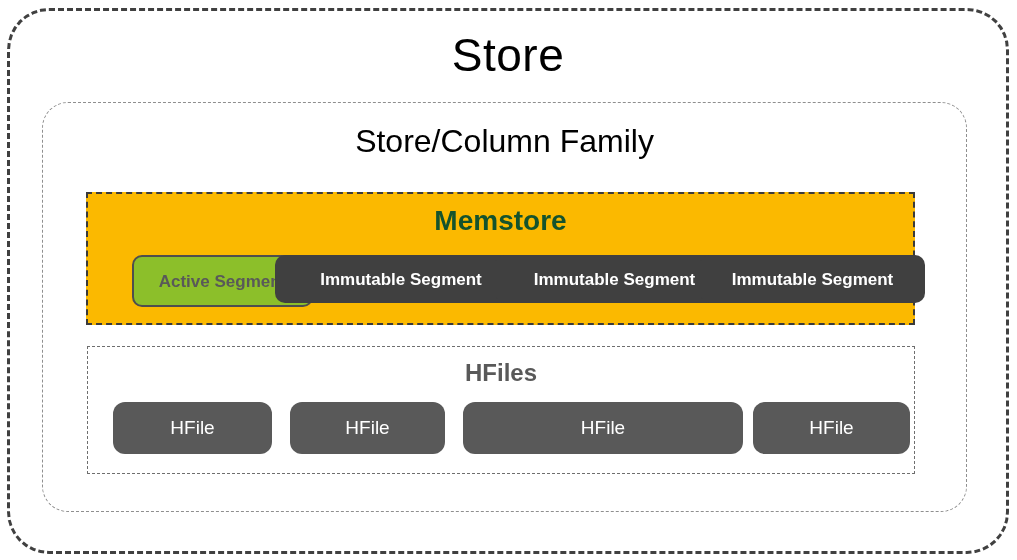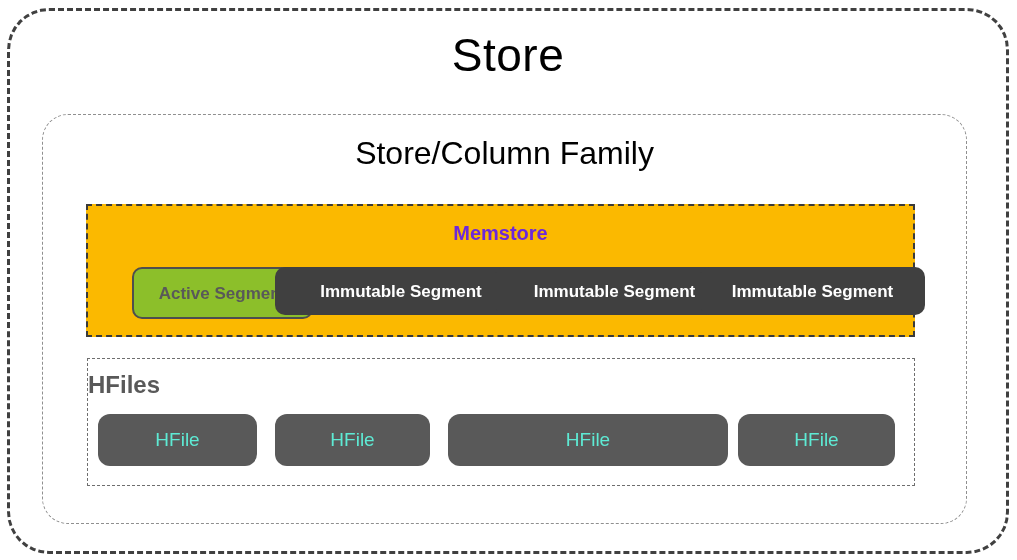--- a/index.html
+++ b/index.html
@@ -30,21 +30,21 @@
     width: 100%;
     text-align: center;
     font-size: 46px;
     line-height: 56px;
     color: #000000;
     letter-spacing: 0.5px;
   }
 
   
   .store-box {
-    left: 32px; top: 103px;
+    left: 32px; top: 91px;
     width: 925px; height: 410px;
     border: 1px dashed #8f8f8f;
     border-radius: 26px;
     padding-left: 13px;
   }
   .store-title {
     position: absolute;
     left: 0; top: 18px;
     width: 100%;
     text-align: center;
@@ -58,24 +58,24 @@
     left: 43px; top: 89px;
     width: 829px; height: 133px;
     background: #FBB900;
     border: 2px dashed #3a3a3a;
   }
   .memstore-title {
     position: absolute;
     left: 0; top: 11px;
     width: 100%;
     text-align: center;
-    font-size: 20px;
+    font-size: 28px;
     line-height: 32px;
     font-weight: bold;
-    color: #6d28d9;
+    color: #14532d;
   }
   .segment {
     position: absolute;
     top: 61px;
     height: 48px;
     border-radius: 10px;
     display: flex;
     align-items: center;
     justify-content: center;
     text-align: center;
@@ -97,36 +97,38 @@
   
   .hfiles-box {
     left: 44px; top: 243px;
     width: 828px; height: 128px;
     border: 1px dashed #6e6e6e;
   }
   .hfiles-title {
     position: absolute;
     left: 0; top: 11px;
     width: 100%;
+    text-align: center;
     font-size: 24px;
     line-height: 30px;
     font-weight: bold;
     color: #595959;
   }
   .hfile {
     position: absolute;
     top: 55px;
     height: 52px;
     background: #595959;
     border-radius: 12px;
     display: flex;
     align-items: center;
     justify-content: center;
-    color: #5eead4;
+    color: #ffffff;
     font-size: 19px;
+    margin-left: 15px;
   }
 </style>
 </head>
 <body>
 
 <div class="canvas">
 
   <div class="box region-box">
     <div class="region-title">Store</div>
 

